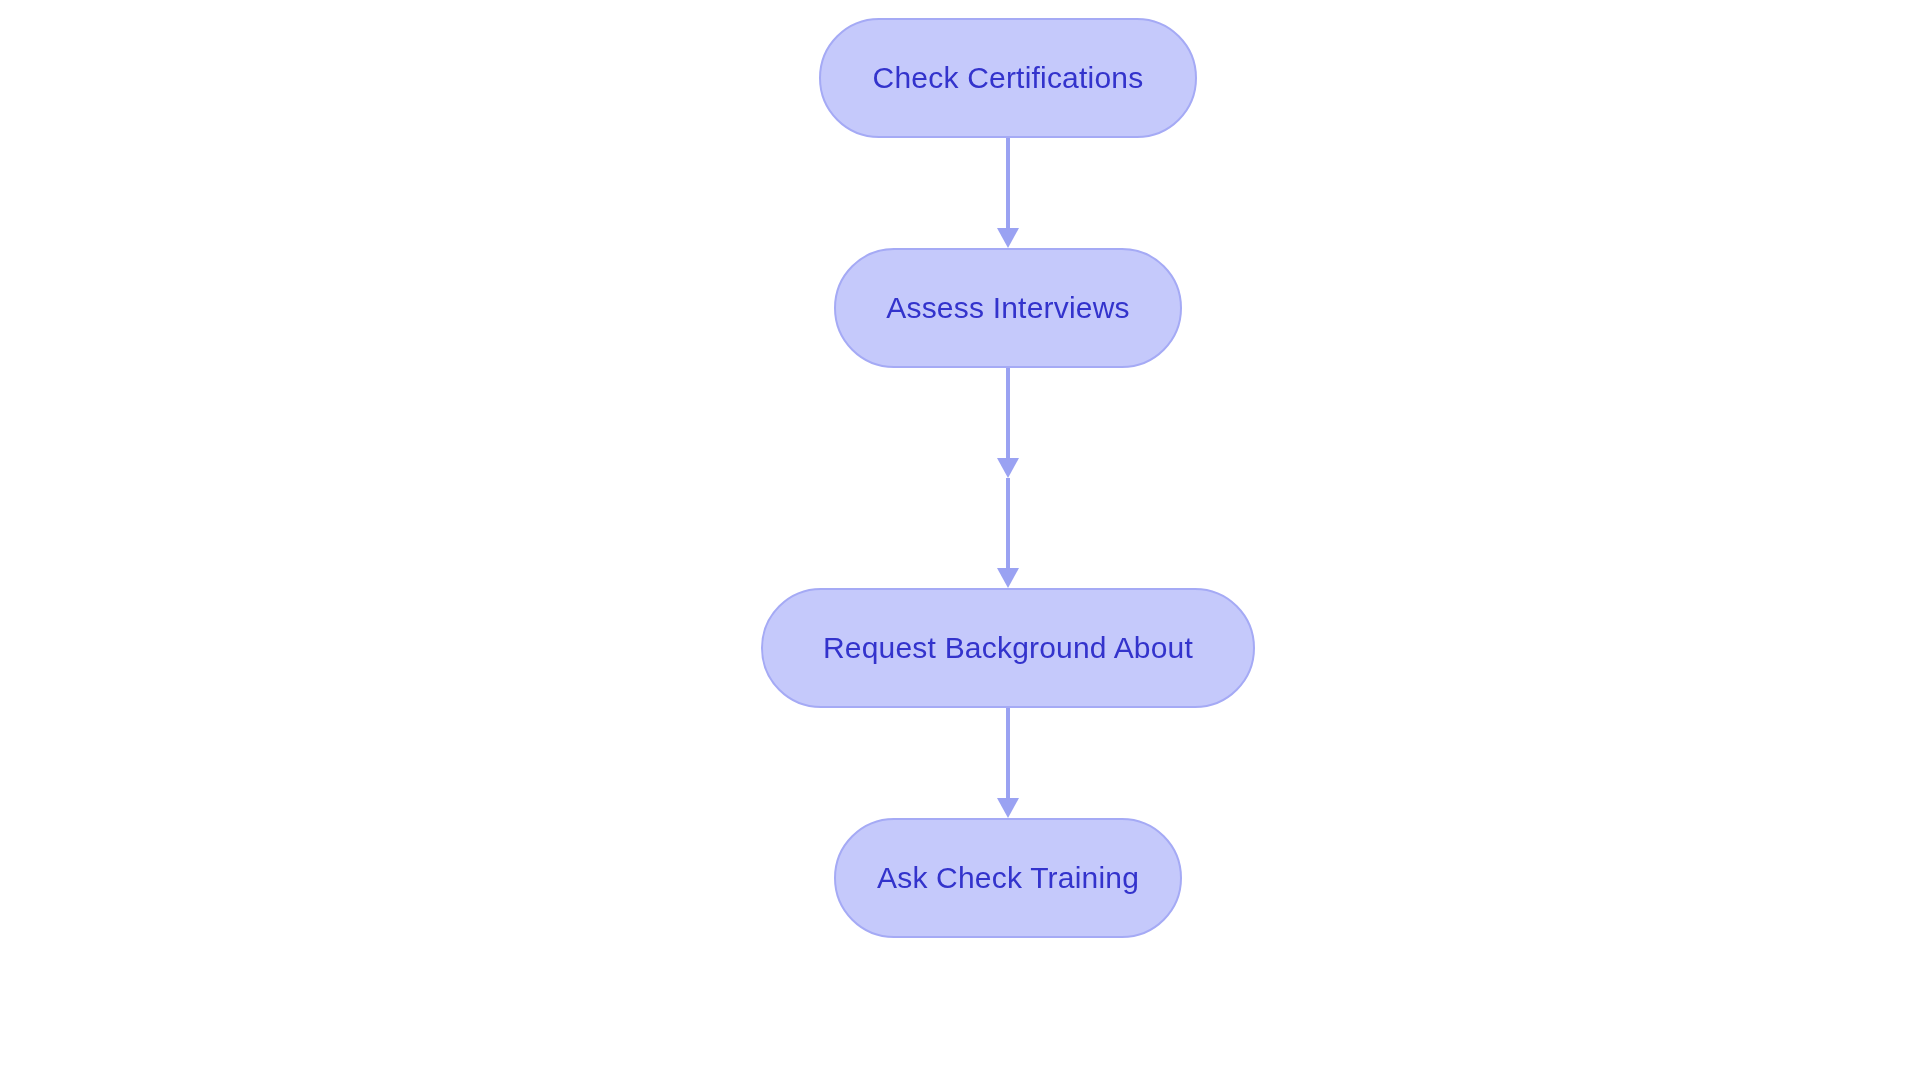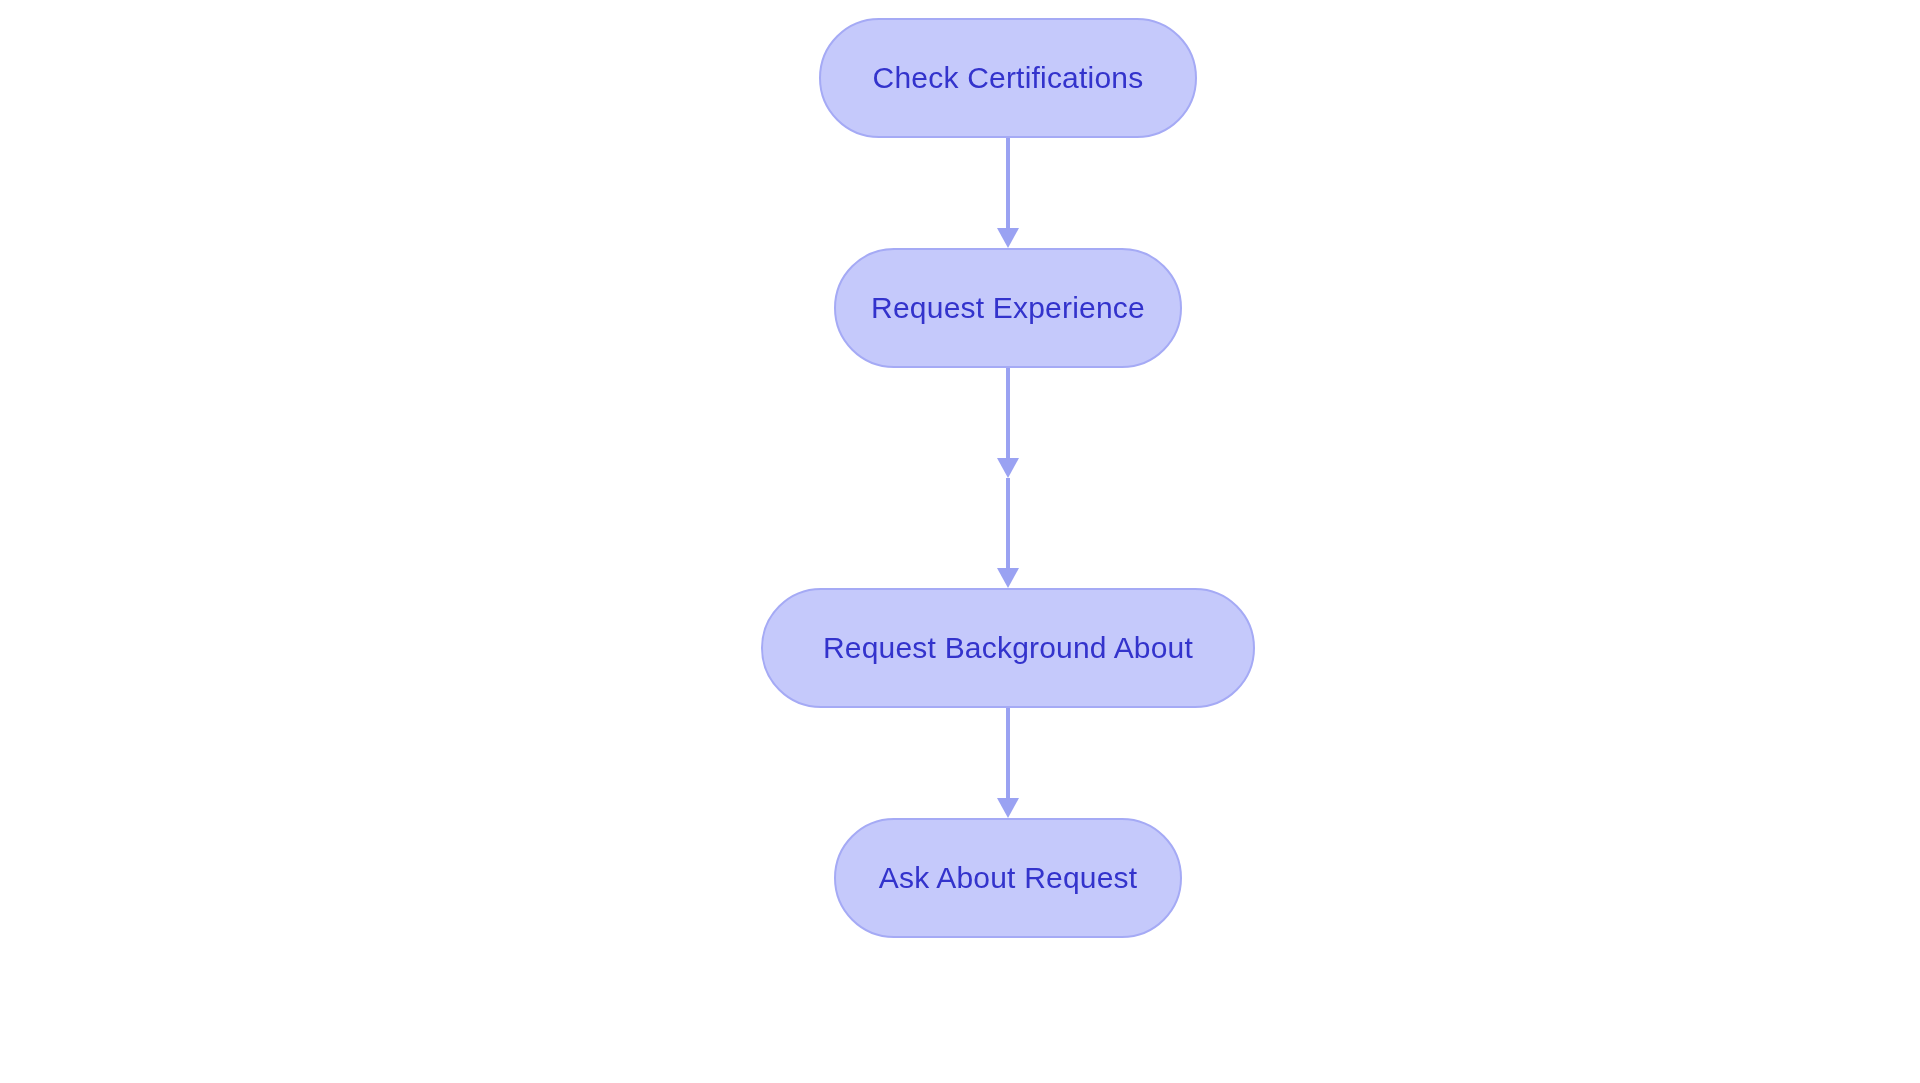--- a/index.html
+++ b/index.html
@@ -85,21 +85,21 @@
     </div>
 
     <div class="connector">
       <svg viewBox="0 0 40 110" xmlns="http://www.w3.org/2000/svg" aria-hidden="true">
         <line x1="20" y1="0" x2="20" y2="92" stroke="#9aa2f2" stroke-width="4"></line>
         <polygon points="9,90 31,90 20,110" fill="#9aa2f2"></polygon>
       </svg>
     </div>
 
     <div class="node" style="width:348px;">
-      <span class="node-label">Request Experience</span>
+      <span class="node-label">Assess Interviews</span>
     </div>
 
     <div class="connector">
       <svg viewBox="0 0 40 110" xmlns="http://www.w3.org/2000/svg" aria-hidden="true">
         <line x1="20" y1="0" x2="20" y2="92" stroke="#9aa2f2" stroke-width="4"></line>
         <polygon points="9,90 31,90 20,110" fill="#9aa2f2"></polygon>
       </svg>
     </div>
 
 
@@ -115,17 +115,17 @@
     </div>
 
     <div class="connector">
       <svg viewBox="0 0 40 110" xmlns="http://www.w3.org/2000/svg" aria-hidden="true">
         <line x1="20" y1="0" x2="20" y2="92" stroke="#9aa2f2" stroke-width="4"></line>
         <polygon points="9,90 31,90 20,110" fill="#9aa2f2"></polygon>
       </svg>
     </div>
 
     <div class="node" style="width:348px;">
-      <span class="node-label">Ask About Request</span>
+      <span class="node-label">Ask Check Training</span>
     </div>
 
   </div>
 </div>
 
 </body></html>

